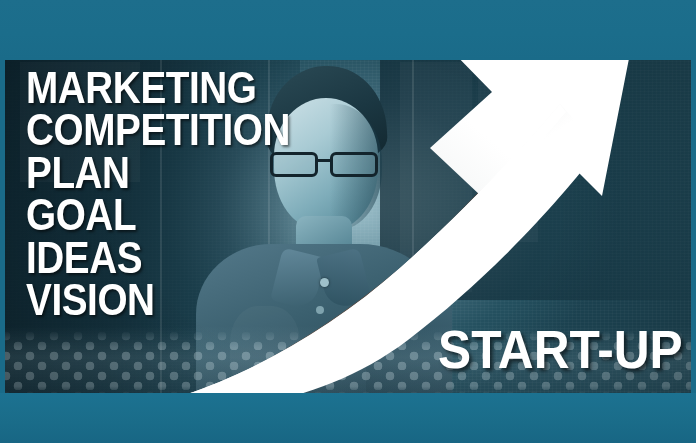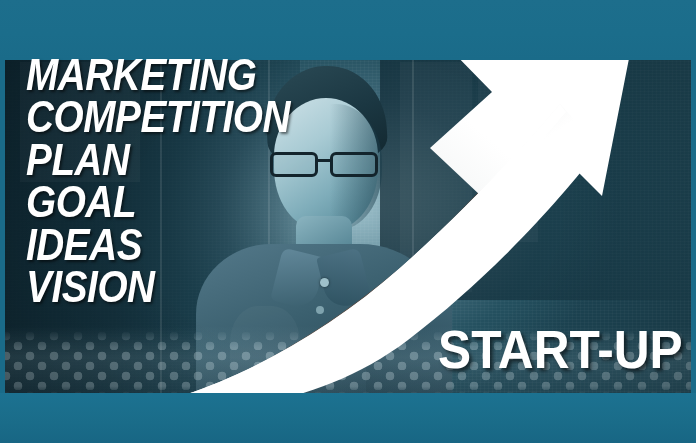--- a/index.html
+++ b/index.html
@@ -196,23 +196,22 @@
   .arrow-svg {
     position: absolute;
     left: 0; top: 0;
     width: 696px; height: 443px;
     overflow: visible;
   }
 
   
   .keywords {
     position: absolute;
-    left: 26px; top: 55px;
+    left: 26px; top: 68px;
     width: 340px;
-    font-style: italic;
   }
   .kw {
     display: block;
     color: #ffffff;
     font-weight: bold;
     font-family: "Liberation Sans Narrow", "Liberation Sans", "DejaVu Sans", sans-serif;
     letter-spacing: -0.5px;
     line-height: 0.92;
     margin: 0 0 2px 0;
     text-shadow: 2px 2px 3px rgba(0,0,0,0.55);

